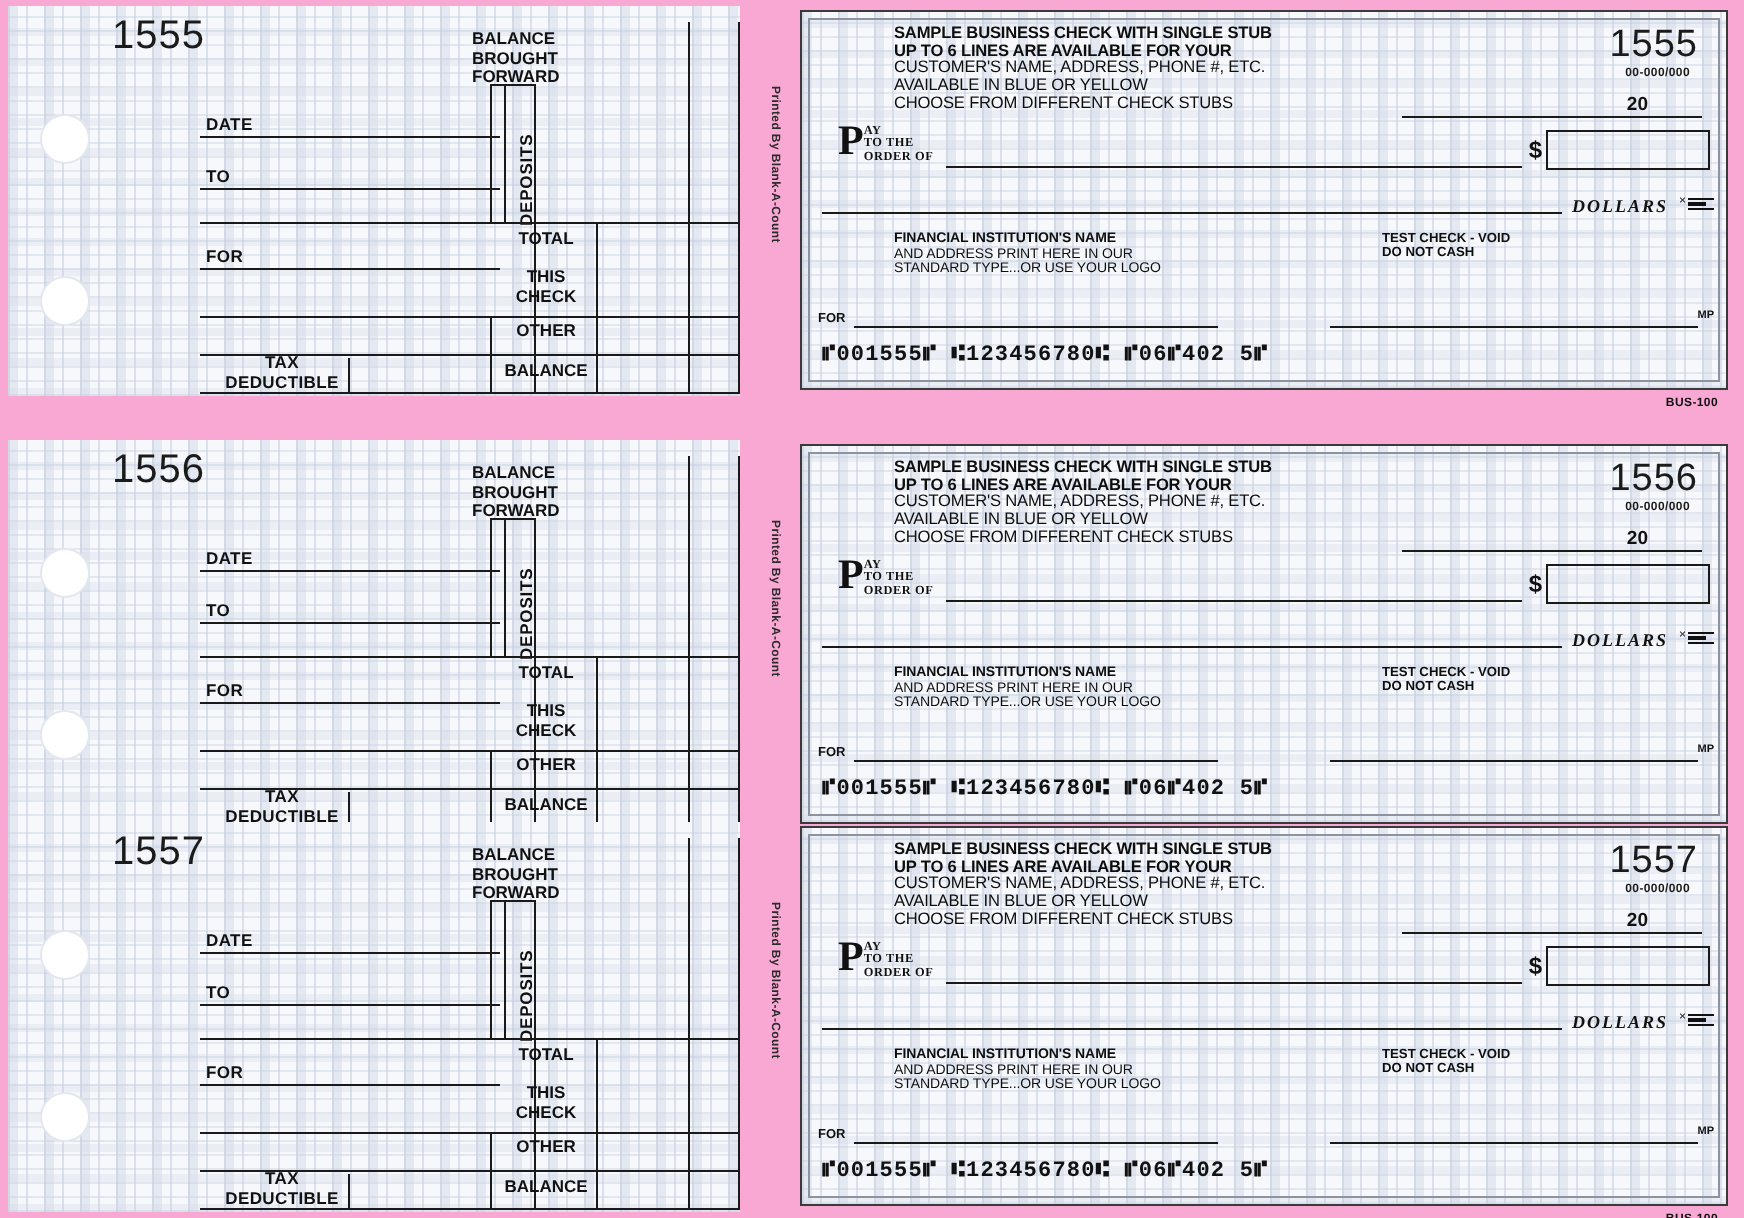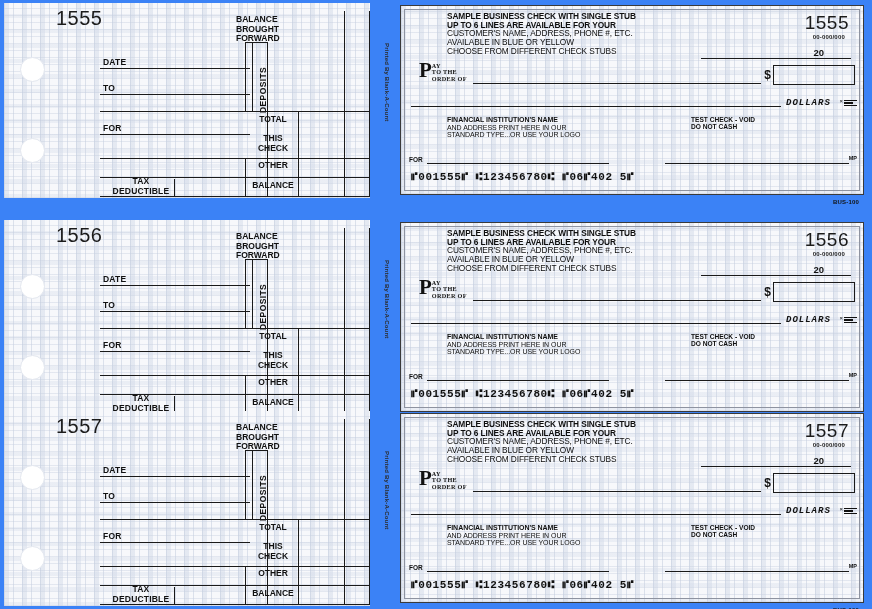--- a/index.html
+++ b/index.html
@@ -22,21 +22,21 @@
         rgba(196,205,222,.40) 0px, rgba(196,205,222,.40) 1px,
         rgba(255,255,255,0) 1px, rgba(255,255,255,0) 7px),
       repeating-linear-gradient(90deg,
         rgba(210,218,232,.50) 0px, rgba(210,218,232,.50) 5px,
         rgba(255,255,255,0) 5px, rgba(255,255,255,0) 18px),
       repeating-linear-gradient(0deg,
         rgba(210,218,232,.34) 0px, rgba(210,218,232,.34) 4px,
         rgba(255,255,255,0) 4px, rgba(255,255,255,0) 15px);
   }
 
-  #page{position:relative;width:872px;height:609px;background:#3b82f6;}
+  #page{position:relative;width:872px;height:609px;background:#f9a8d4;}
 
   
   .row{position:absolute;left:0;width:872px;height:197px;}
   .row.r0{top:3px;}
   .row.r1{top:220px;}
   .row.r2{top:411px;}
 
   
   .stub{
     position:absolute;left:4px;top:0;width:366px;height:195px;
@@ -121,21 +121,21 @@
     font-size:6.2px;line-height:6.4px;color:#111;letter-spacing:.3px;
   }
   .payrule{position:absolute;left:72px;top:77px;width:288px;height:1px;background:#1a1a1a;}
 
   .dollarsign{position:absolute;right:92px;top:62px;font-size:12px;font-weight:bold;color:#111;}
   .amtbox{position:absolute;right:8px;top:59px;width:80px;height:18px;border:1px solid #1a1a1a;}
 
   .dollrule{position:absolute;left:10px;top:100px;width:370px;height:1px;background:#1a1a1a;}
   .dollars{
     position:absolute;left:385px;top:92px;
-    font-family:Liberation Mono, monospace;font-style:italic;font-weight:bold;
+    font-family:Liberation Serif, serif;font-style:italic;font-weight:bold;
     font-size:9px;letter-spacing:1px;color:#111;
   }
   .secmark{position:absolute;right:6px;top:92px;font-size:5px;color:#111;}
   .secmark .x{font-size:6px;vertical-align:2px;margin-right:1px;}
   .secmark i{display:block;width:13px;height:1.5px;background:#111;margin-bottom:1px;font-style:normal;}
   .secmark i.s{width:9px;}
 
   .fin{position:absolute;left:46px;top:110px;}
   .fin div{font-size:7px;line-height:7.6px;color:#0e0e0e;white-space:nowrap;letter-spacing:-.05px;}
   .fin div.b{font-weight:bold;}

